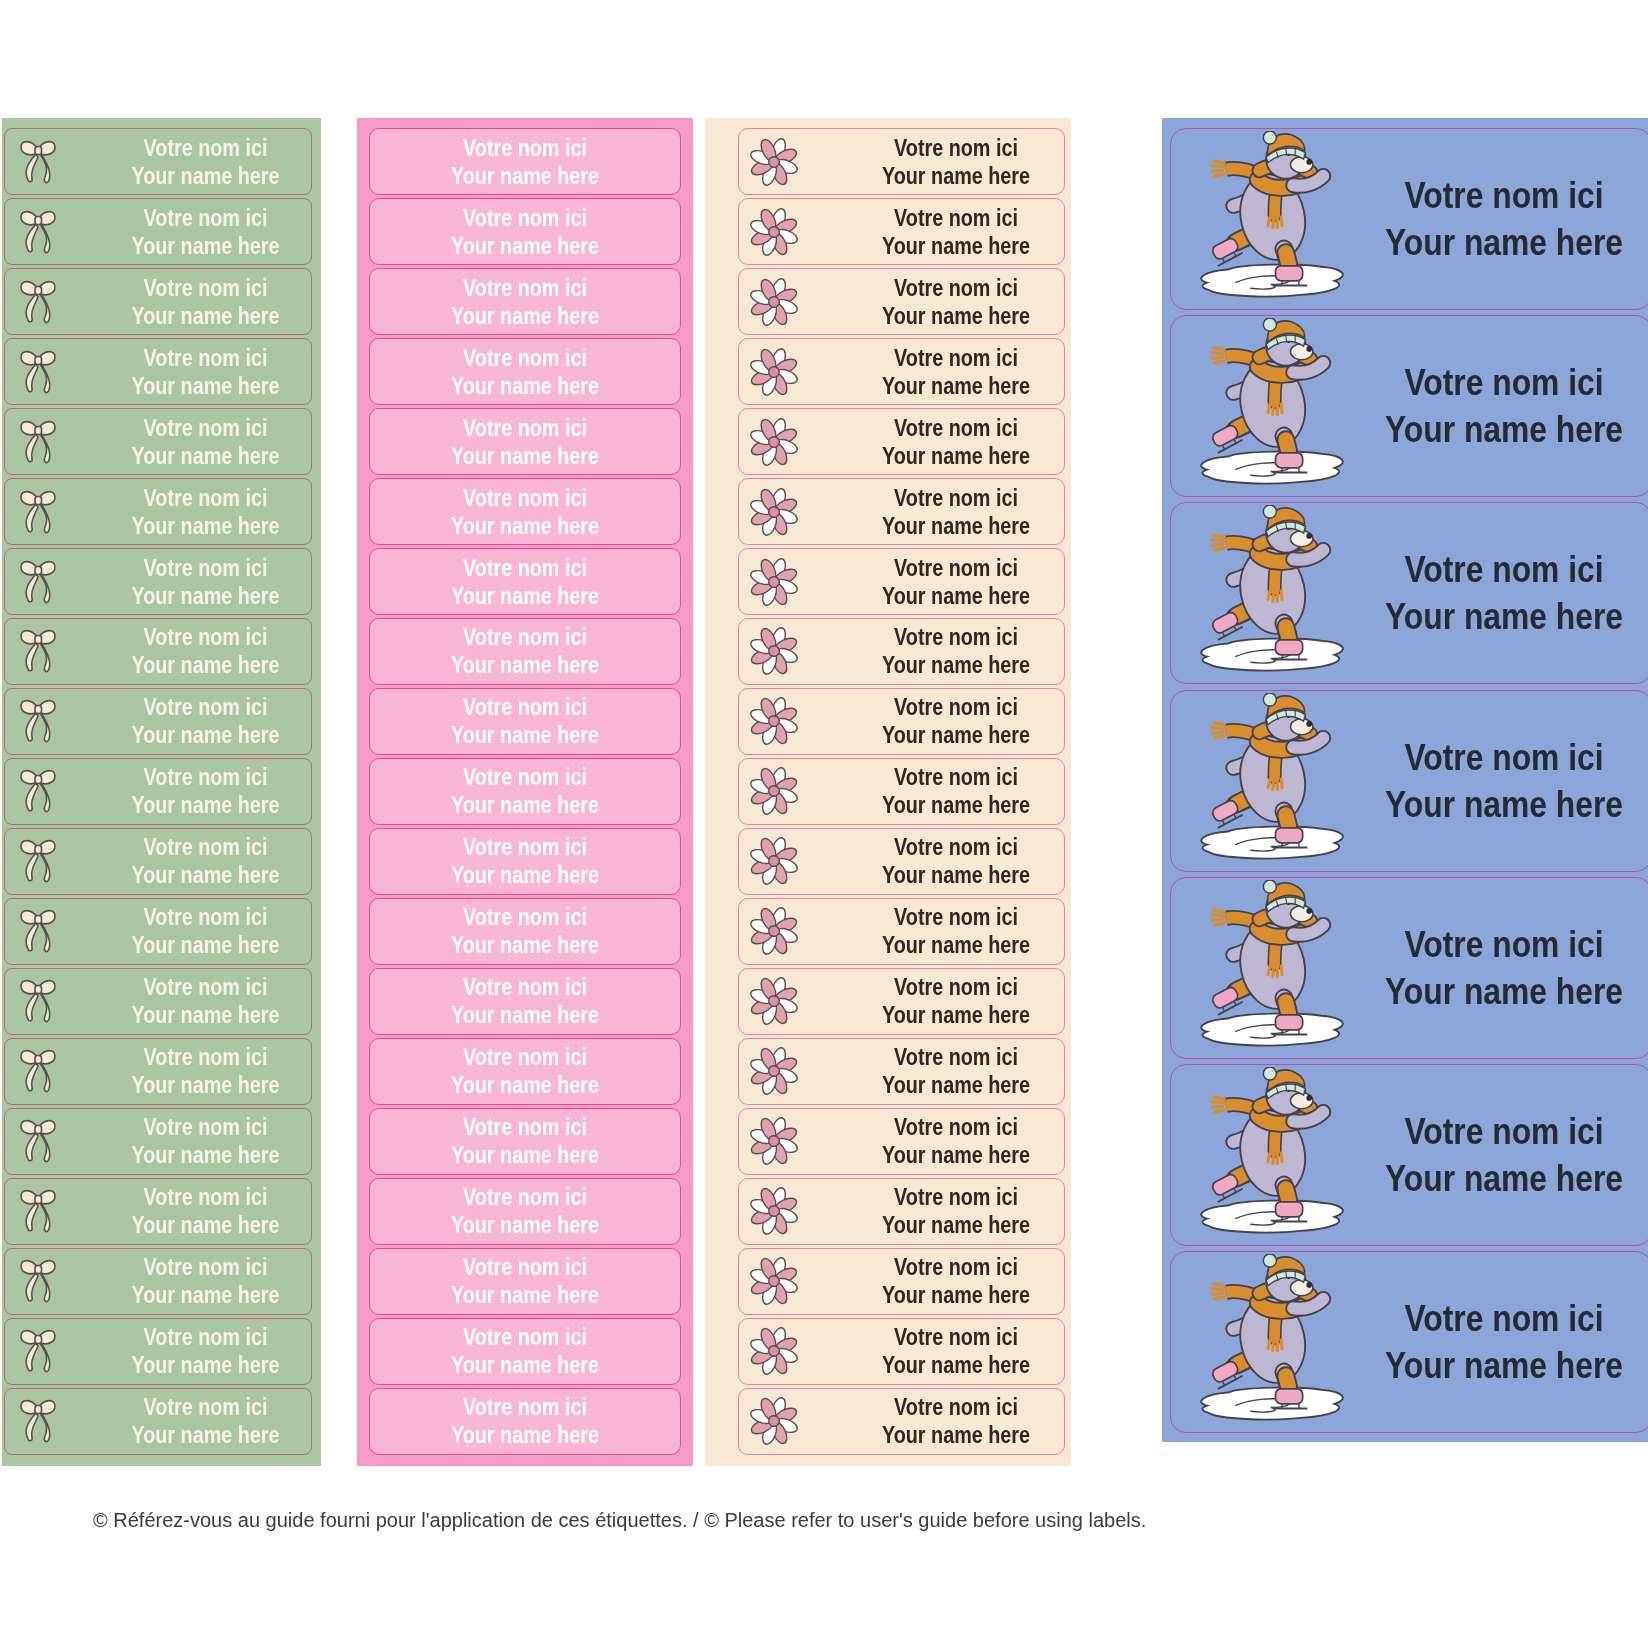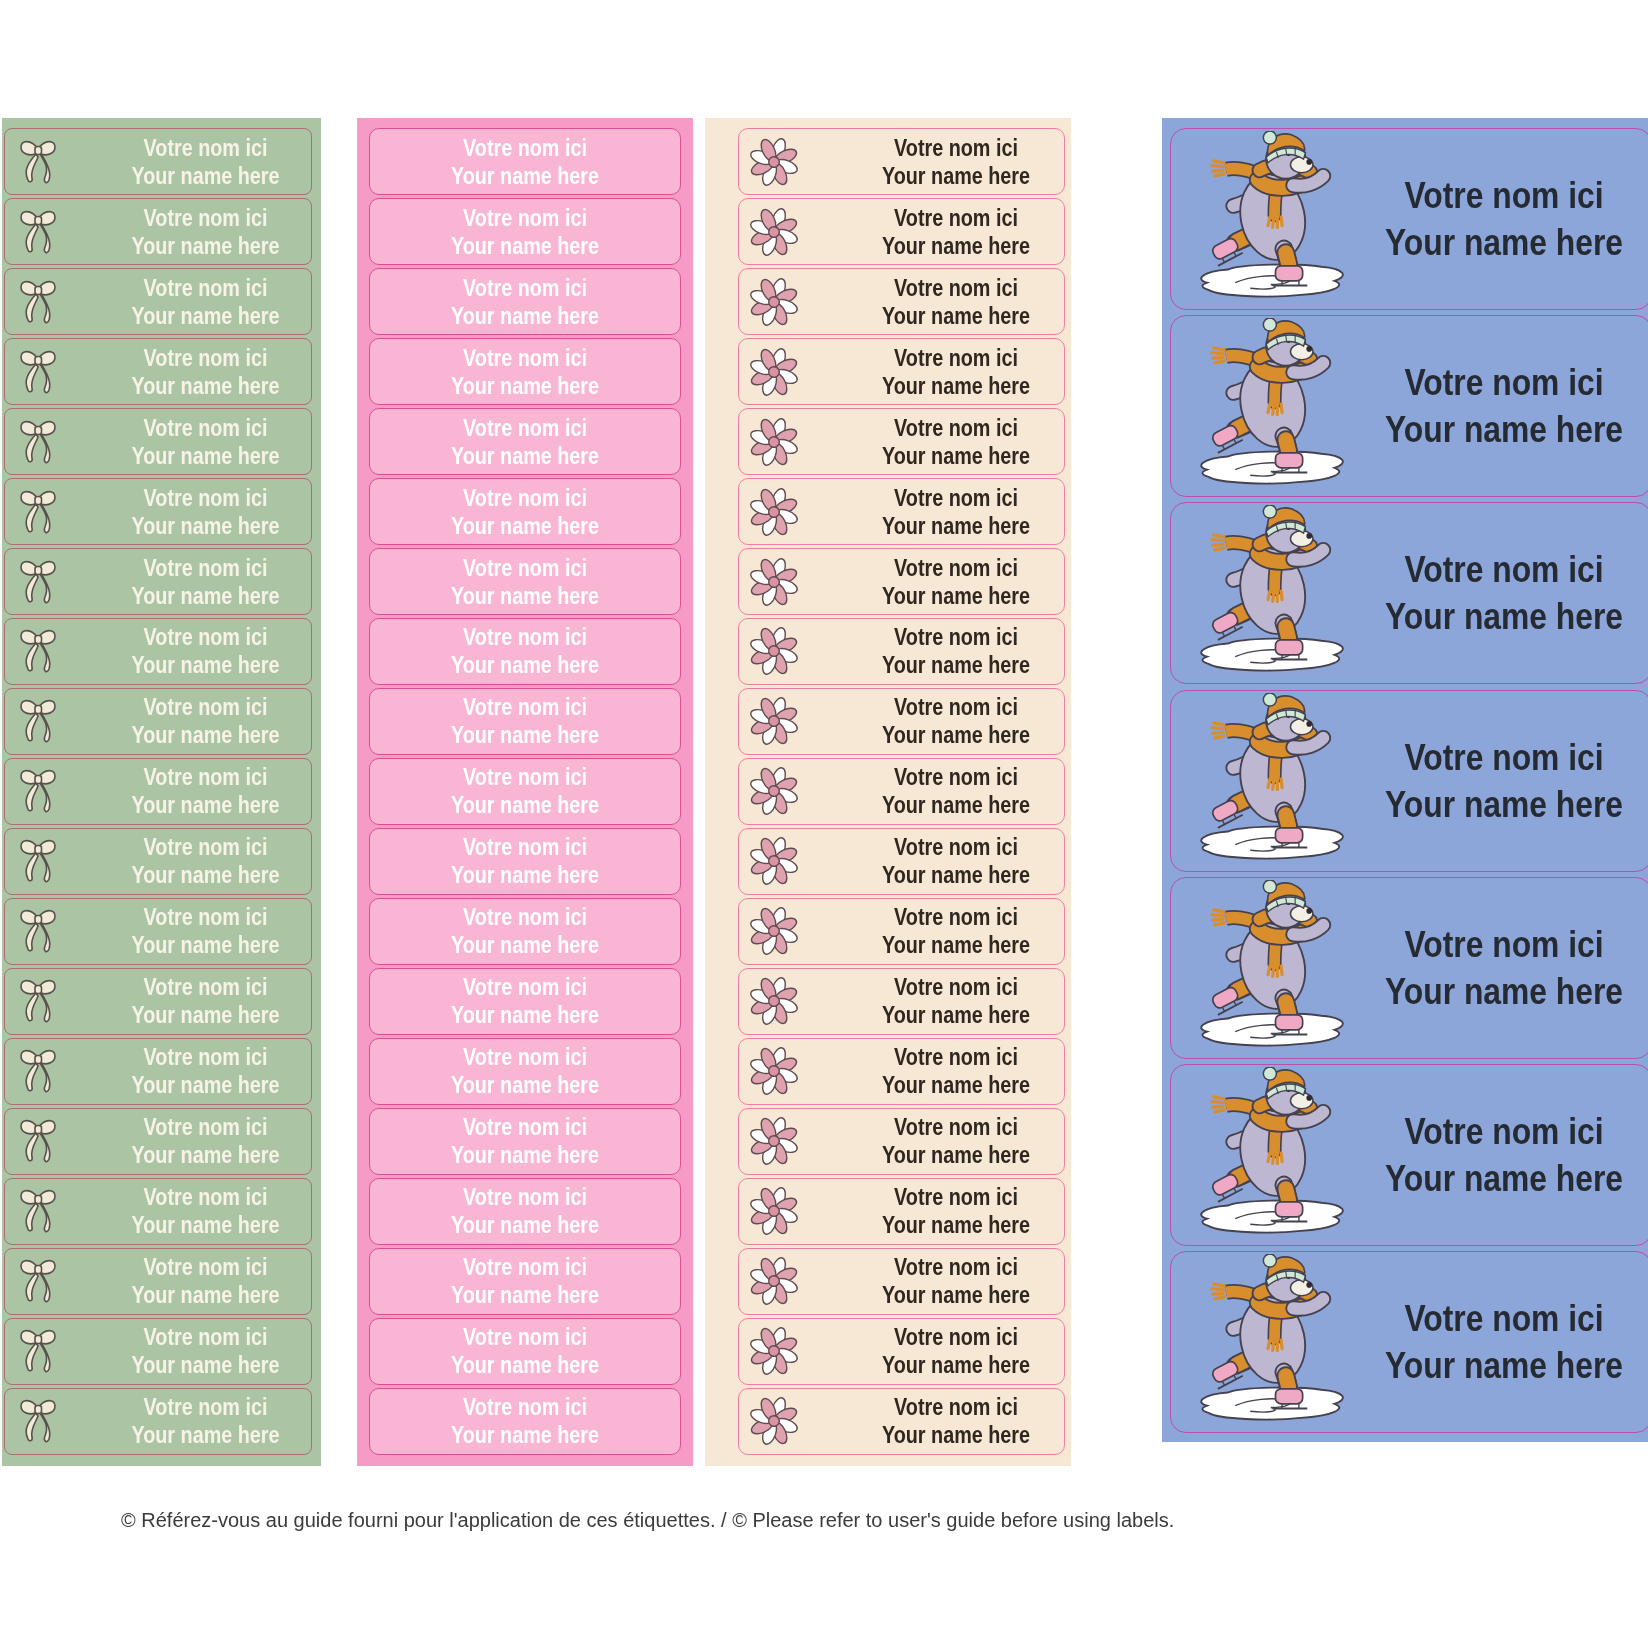--- a/index.html
+++ b/index.html
@@ -32,21 +32,21 @@
   .label-green .label-text{margin-left:40px;}
   .label-cream .label-text{margin-left:48px;}
 
   .icon-box{flex:none;display:flex;align-items:center;justify-content:center;}
   .icon-green{width:44px;height:58px;margin-left:11px;}
   .icon-cream{width:52px;height:52px;margin-left:9px;}
   .icon-blue{width:178px;height:176px;margin-left:8px;align-self:flex-end;margin-bottom:2px;}
 
   .footer{
     position:absolute;left:93px;top:1508px;font-size:20px;line-height:24px;
-    color:var(--footer-text,#3b3b3b);white-space:nowrap;margin-left:28px;
+    color:var(--footer-text,#3b3b3b);white-space:nowrap;
   }
 </style>
 </head>
 <body>
 
 <div id="canvas">
   <div id="columns-root">
       <div class="sheet sheet-green size-small" style="background: rgb(171, 196, 164);">
         <div class="label label-green" style="background: rgb(171, 196, 164); border-color: rgb(173, 108, 119);">
           <div class="icon-box icon-green">

